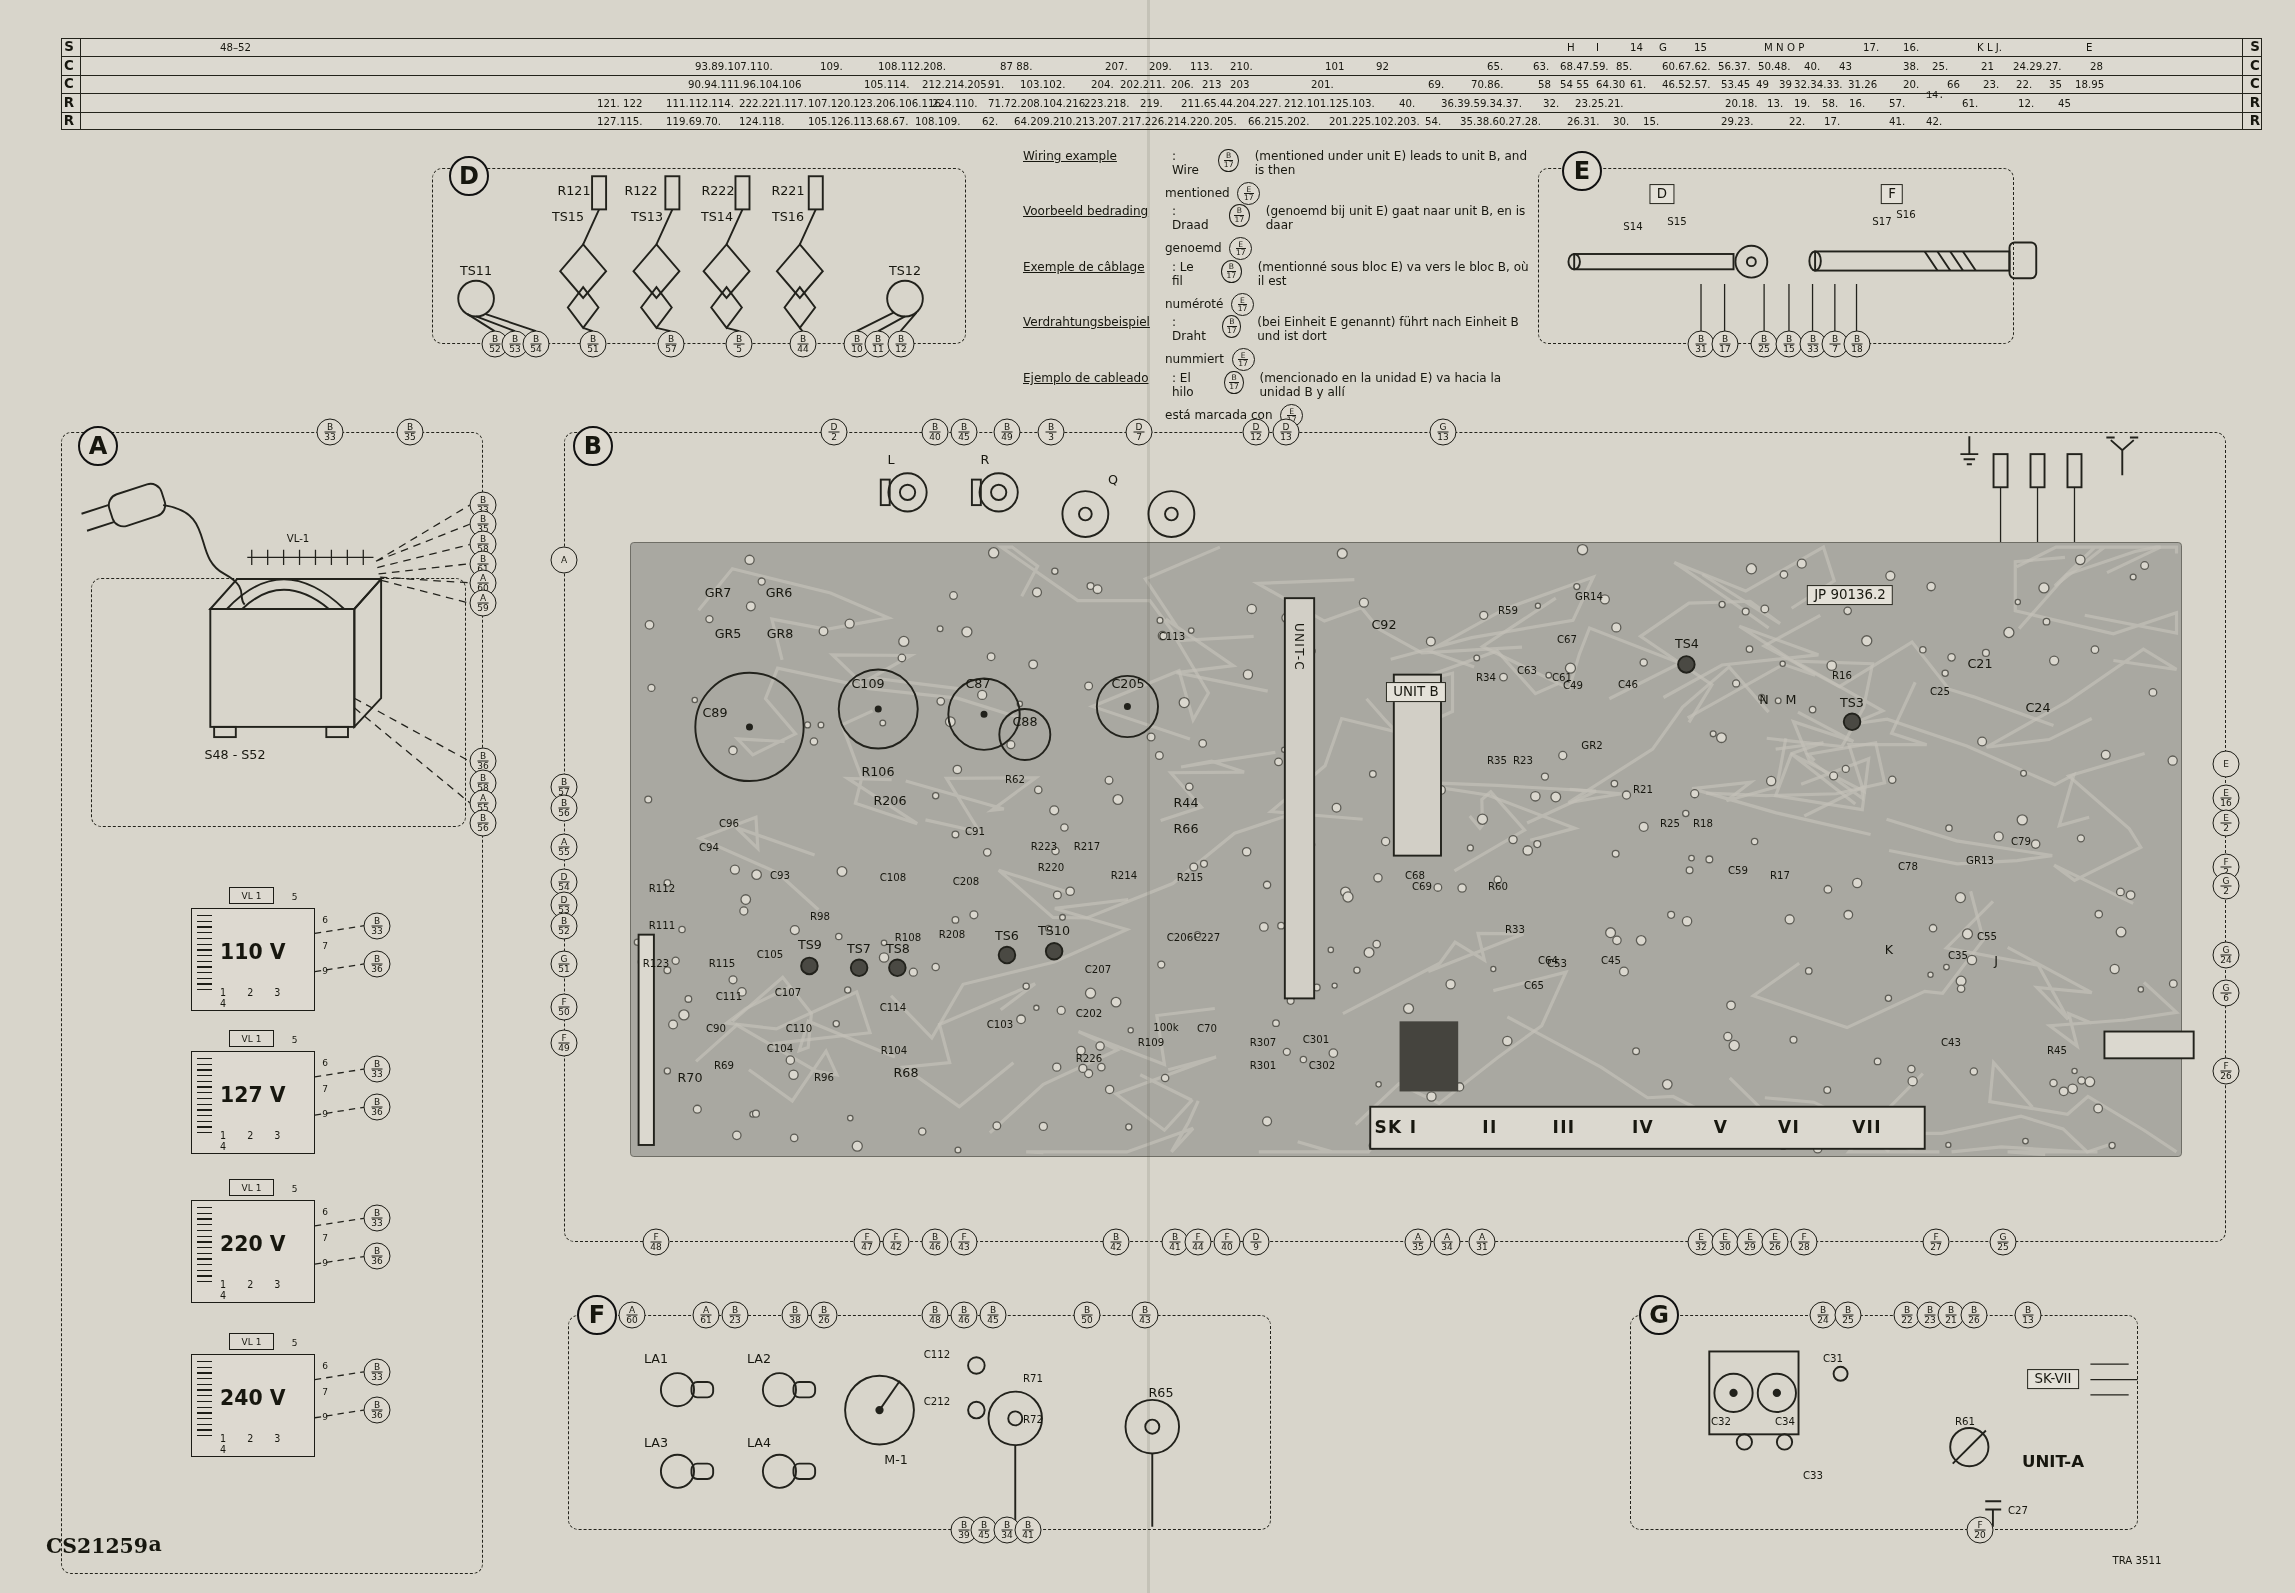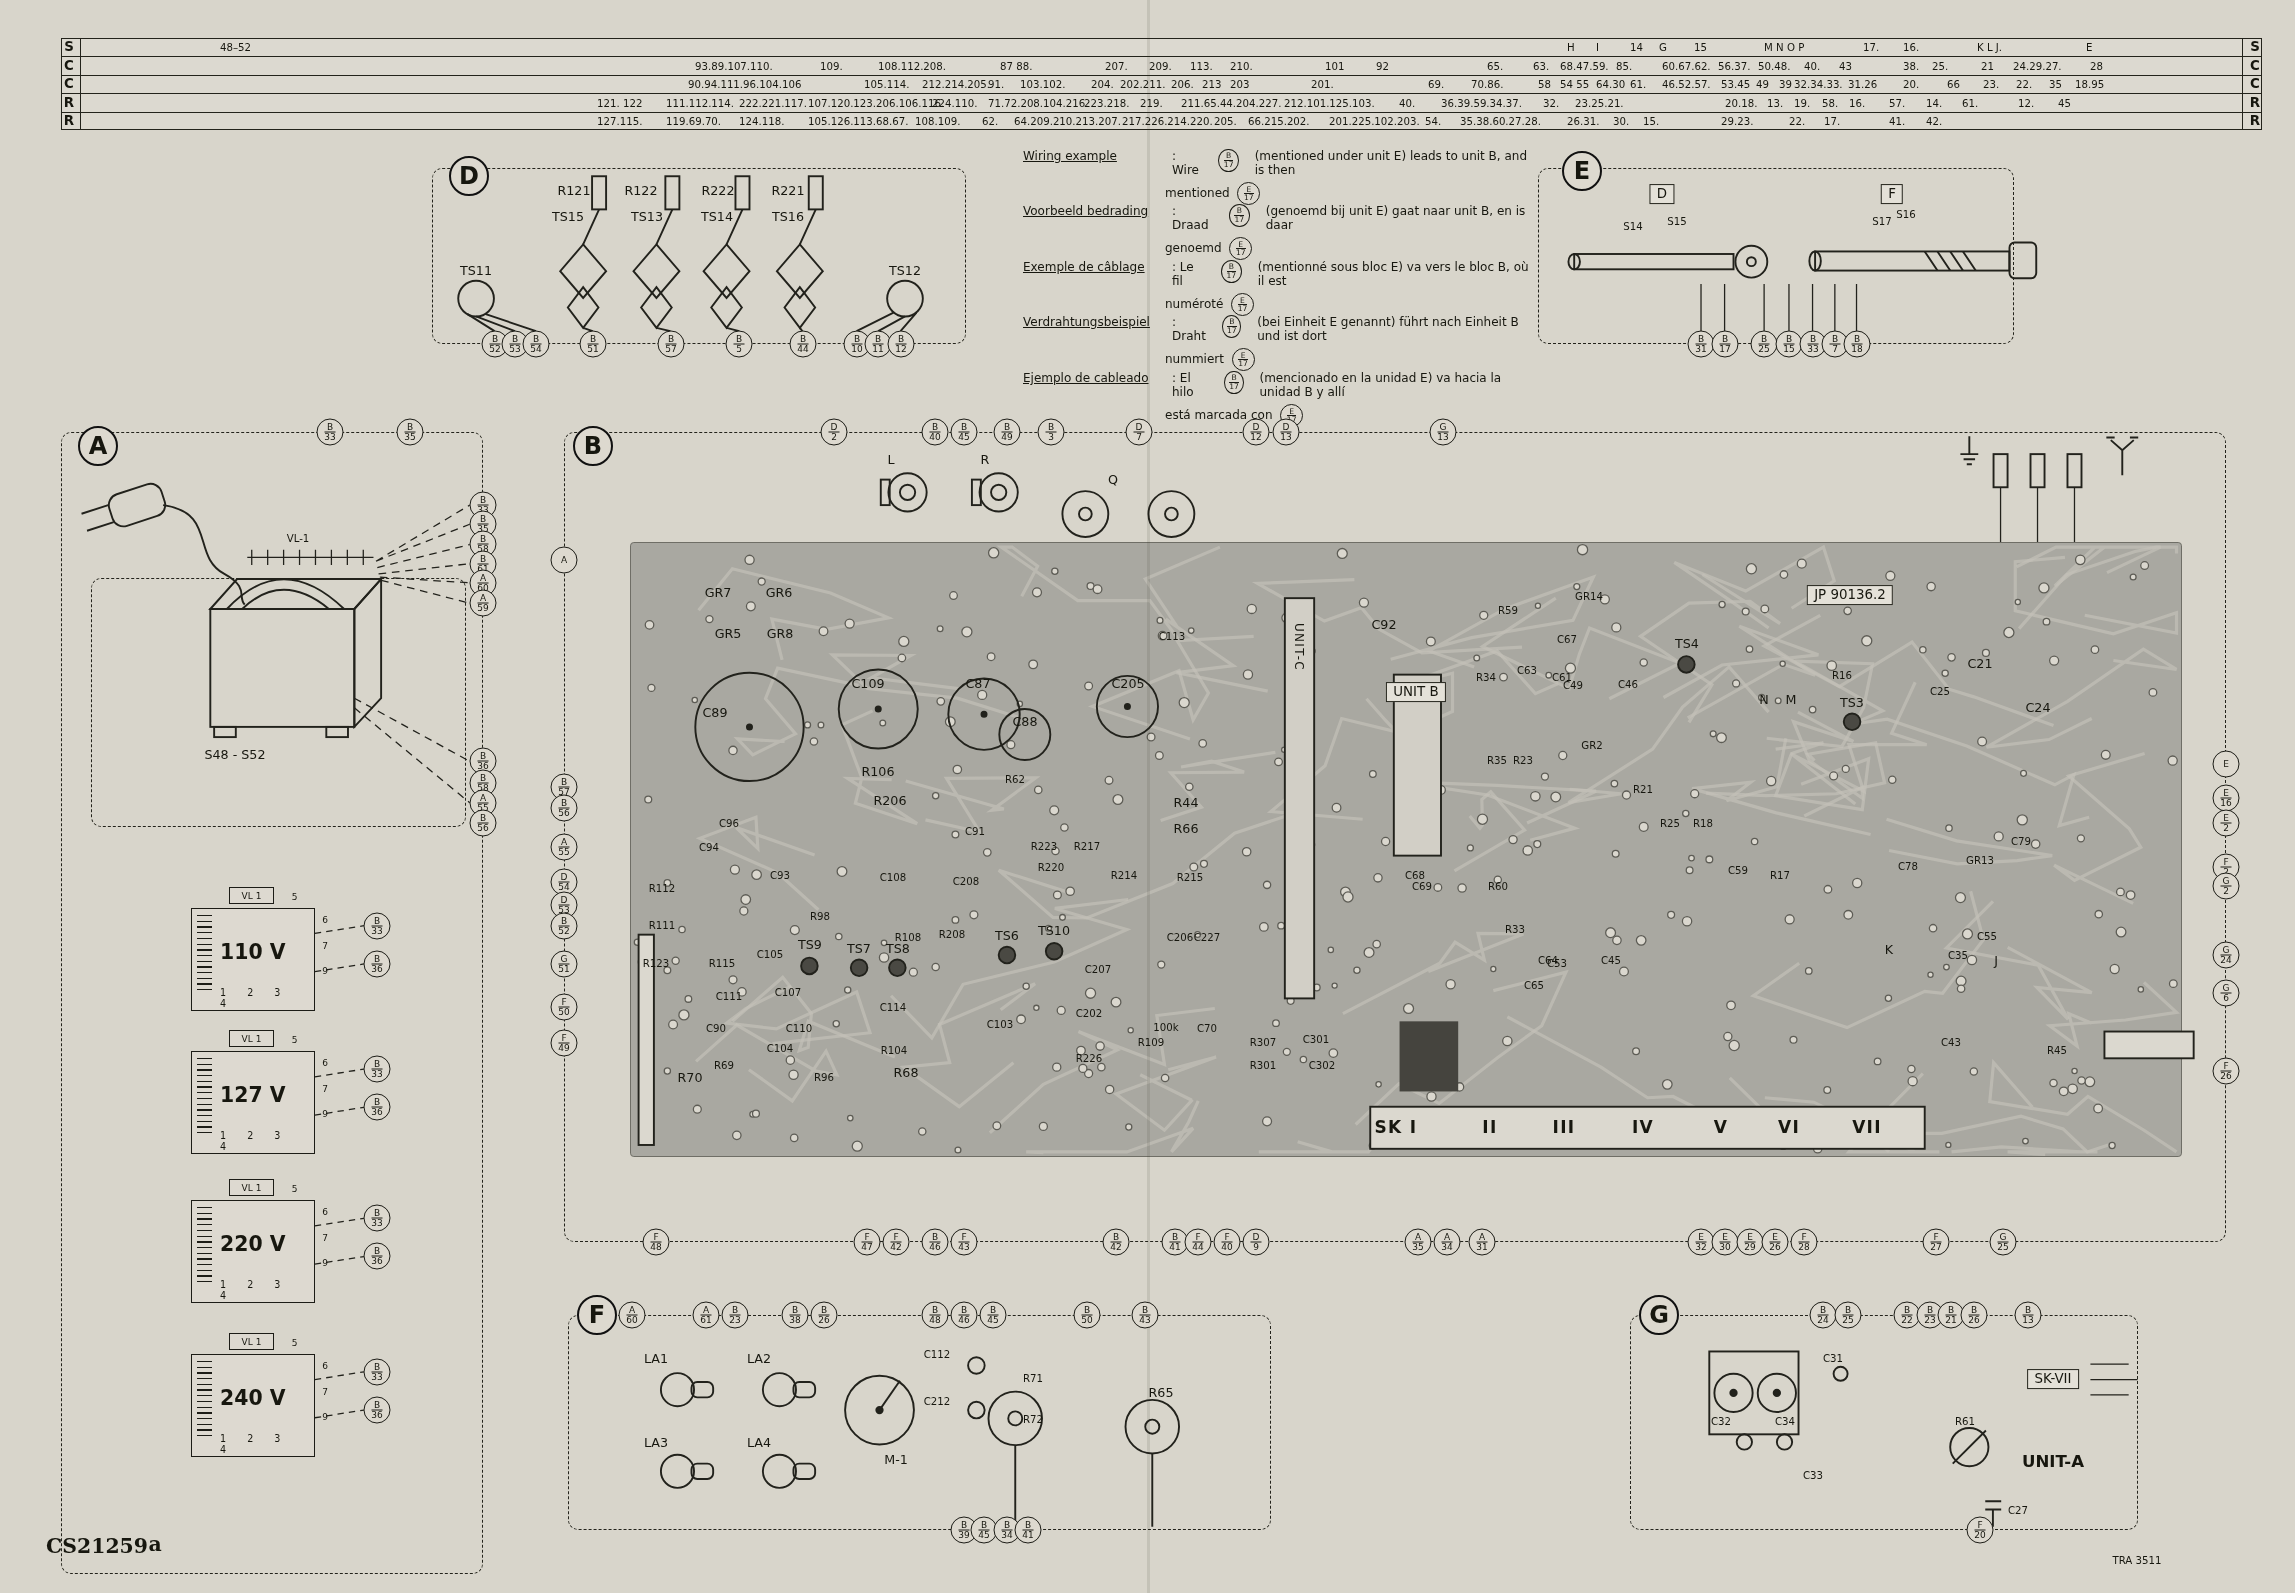--- a/index.html
+++ b/index.html
@@ -643,21 +643,21 @@
     <span class="seg" style="left: 1399px; top: 103px;">40.</span>
     <span class="seg" style="left: 1441px; top: 103px;">36.39.59.34.37.</span>
     <span class="seg" style="left: 1543px; top: 103px;">32.</span>
     <span class="seg" style="left: 1575px; top: 103px;">23.25.21.</span>
     <span class="seg" style="left: 1725px; top: 103px;">20.18.</span>
     <span class="seg" style="left: 1767px; top: 103px;">13.</span>
     <span class="seg" style="left: 1794px; top: 103px;">19.</span>
     <span class="seg" style="left: 1822px; top: 103px;">58.</span>
     <span class="seg" style="left: 1849px; top: 103px;">16.</span>
     <span class="seg" style="left: 1889px; top: 103px;">57.</span>
-    <span class="seg" style="left: 1926px; top: 103px;">14.</span>
+    <span class="seg" style="left: 1926px; top: 95px; font-family: Liberation Mono, monospace;">14.</span>
     <span class="seg" style="left: 1962px; top: 103px;">61.</span>
     <span class="seg" style="left: 2018px; top: 103px;">12.</span>
     <span class="seg" style="left: 2058px; top: 103px;">45</span>
     <span class="seg" style="left: 597px; top: 121px;">127.115.</span>
     <span class="seg" style="left: 666px; top: 121px;">119.69.70.</span>
     <span class="seg" style="left: 739px; top: 121px;">124.118.</span>
     <span class="seg" style="left: 808px; top: 121px;">105.126.113.68.67.</span>
     <span class="seg" style="left: 915px; top: 121px;">108.109.</span>
     <span class="seg" style="left: 982px; top: 121px;">62.</span>
     <span class="seg" style="left: 1014px; top: 121px;">64.209.210.213.207.</span>

